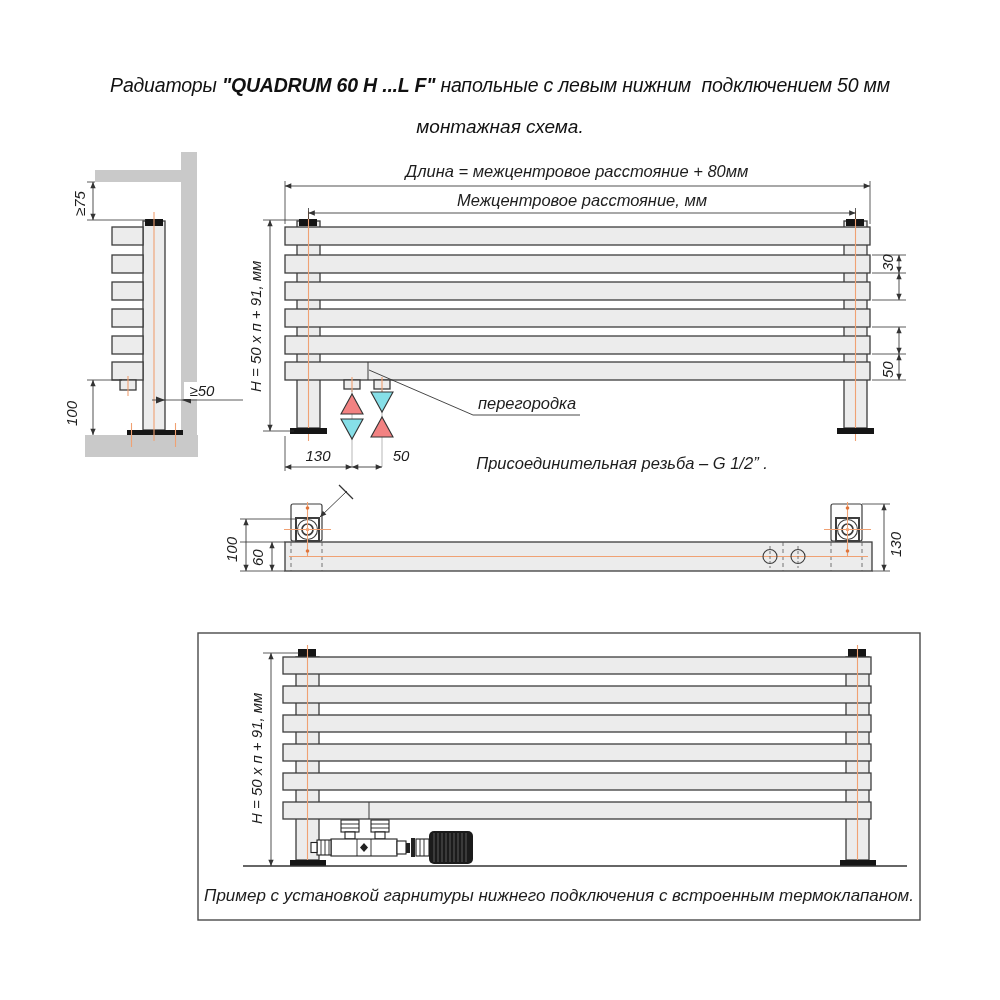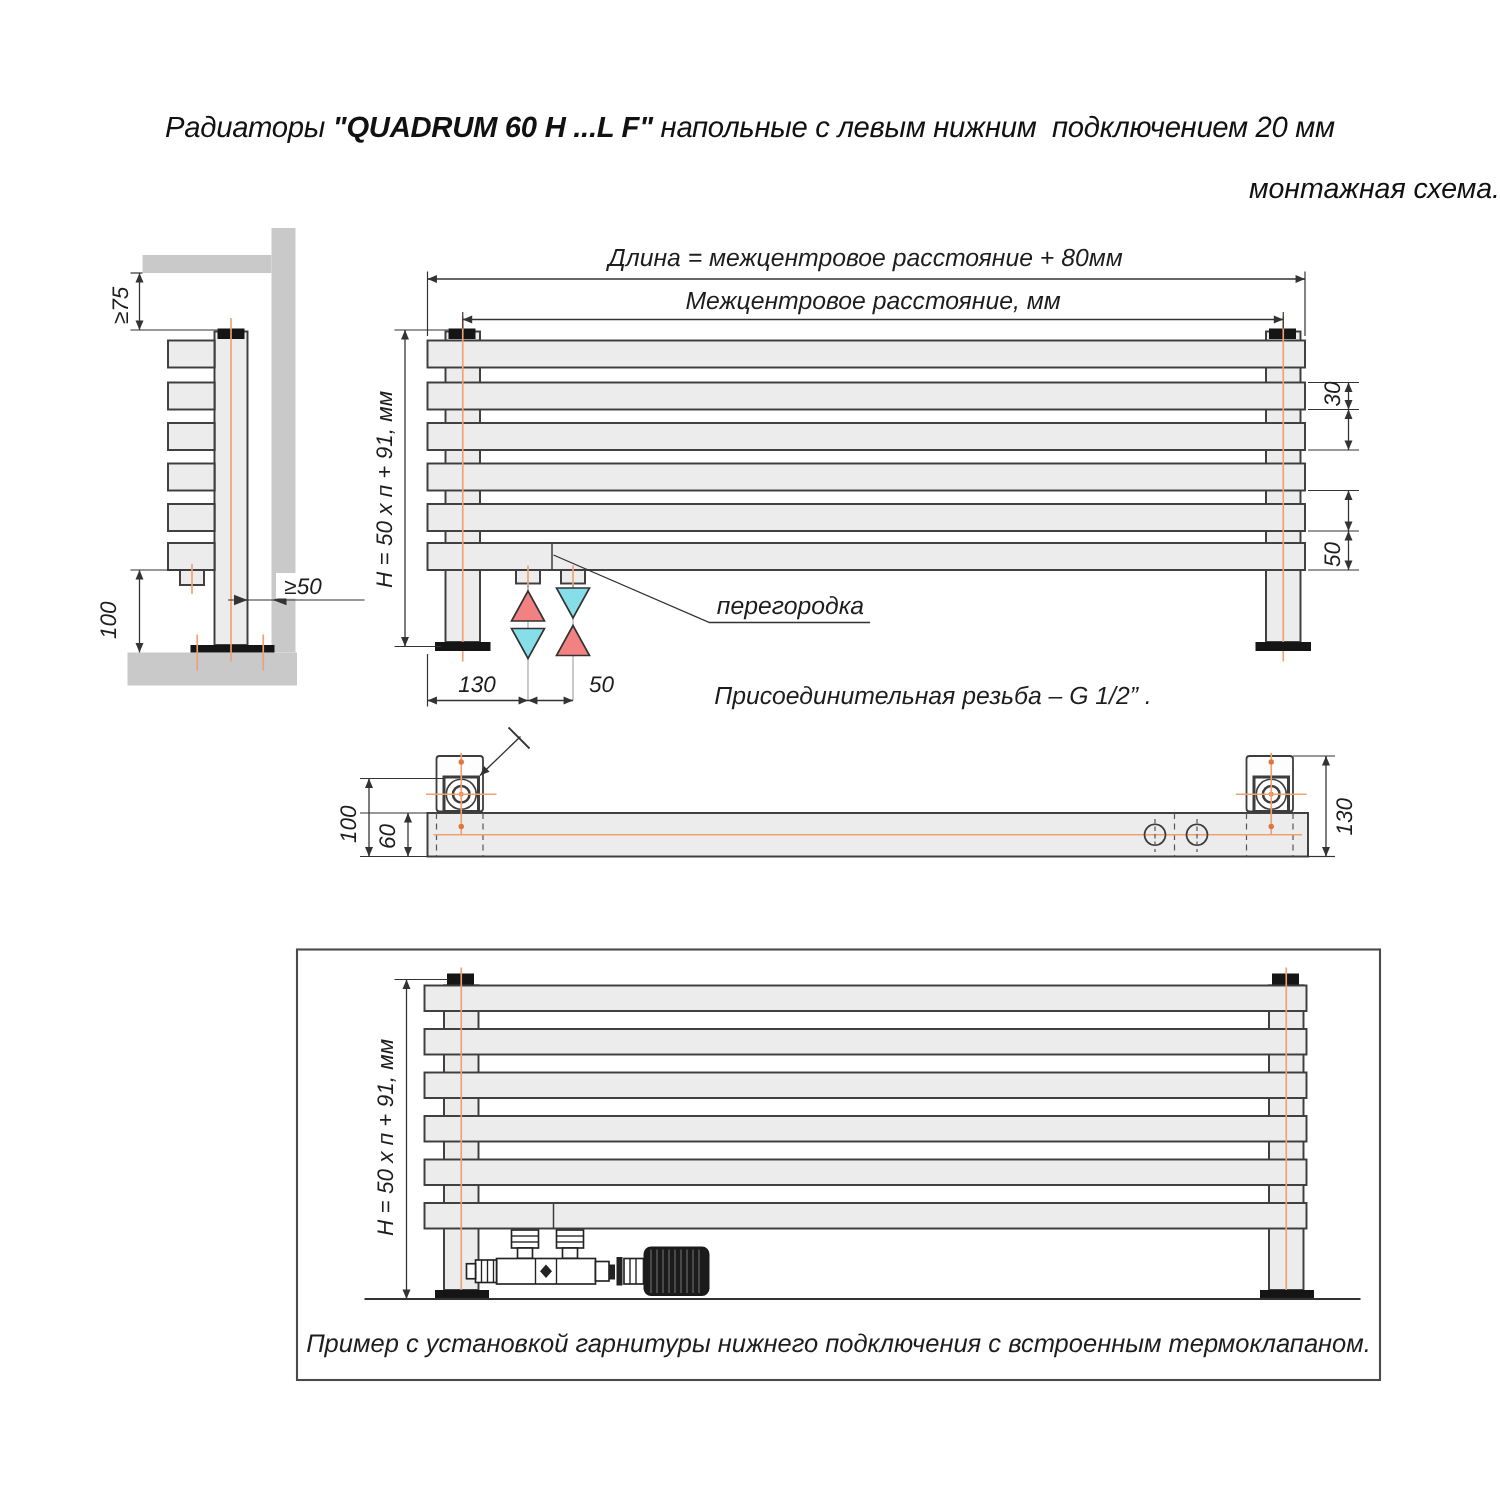--- a/index.html
+++ b/index.html
@@ -1,21 +1,21 @@
 <!DOCTYPE html>
 <html><head>
 <meta charset="utf-8">
 <style>
   html,body{margin:0;padding:0;background:#ffffff;}
   .page{position:relative;width:1000px;height:1000px;background:#ffffff;overflow:hidden;
         font-family:"Liberation Sans",sans-serif;}
   .title{position:absolute;top:74px;left:0;width:1000px;text-align:center;
          font-style:italic;font-size:19.5px;color:#111;letter-spacing:-0.2px;white-space:pre;}
   .title .model{font-weight:bold;}
-  .subtitle{position:absolute;top:116px;left:0;width:1000px;text-align:right;
+  .subtitle{position:absolute;top:116px;left:0;width:1000px;text-align:center;
             font-style:italic;font-size:19px;color:#111;}
   svg{position:absolute;top:0;left:0;}
   .ol{fill:#ececec;stroke:#3d3d3d;stroke-width:1.3;}
   .olw{fill:#fdfdfd;stroke:#3d3d3d;stroke-width:1.2;}
   .wall{fill:#c9c9c9;stroke:none;}
   .blk{fill:#151515;stroke:none;}
   .cl{stroke:#f0a173;stroke-width:1.1;fill:none;}
   .el{stroke:#333;stroke-width:0.8;fill:none;}
   .dl{stroke:#333;stroke-width:0.85;fill:none;
       marker-start:url(#arr);marker-end:url(#arr);}
@@ -30,21 +30,21 @@
   .tri-cyan{fill:#86dfe8;stroke:#333;stroke-width:1.1;}
   .vbody{fill:#ffffff;stroke:#222;stroke-width:1.1;}
   .vline{stroke:#222;stroke-width:0.9;}
   .rib{stroke:#5a5a5a;stroke-width:1;}
 </style>
 </head>
 <body>
 
 <div class="page">
 
-  <div class="title"><span>Радиаторы </span><span class="model">"QUADRUM 60 H ...L F"</span><span> напольные с левым нижним  подключением 20 мм</span></div>
+  <div class="title"><span>Радиаторы </span><span class="model">"QUADRUM 60 H ...L F"</span><span> напольные с левым нижним  подключением 50 мм</span></div>
   <div class="subtitle">монтажная схема.</div>
 
   <svg width="1000" height="1000" viewBox="0 0 1000 1000">
     <defs>
       <marker id="arr" viewBox="0 0 10 10" refX="9.5" refY="5" markerWidth="10" markerHeight="7" orient="auto-start-reverse" markerUnits="userSpaceOnUse">
         <path d="M0.5,1.2 L9.5,5 L0.5,8.8 Z" fill="#333"></path>
       </marker>
     </defs>
 
     <g>

